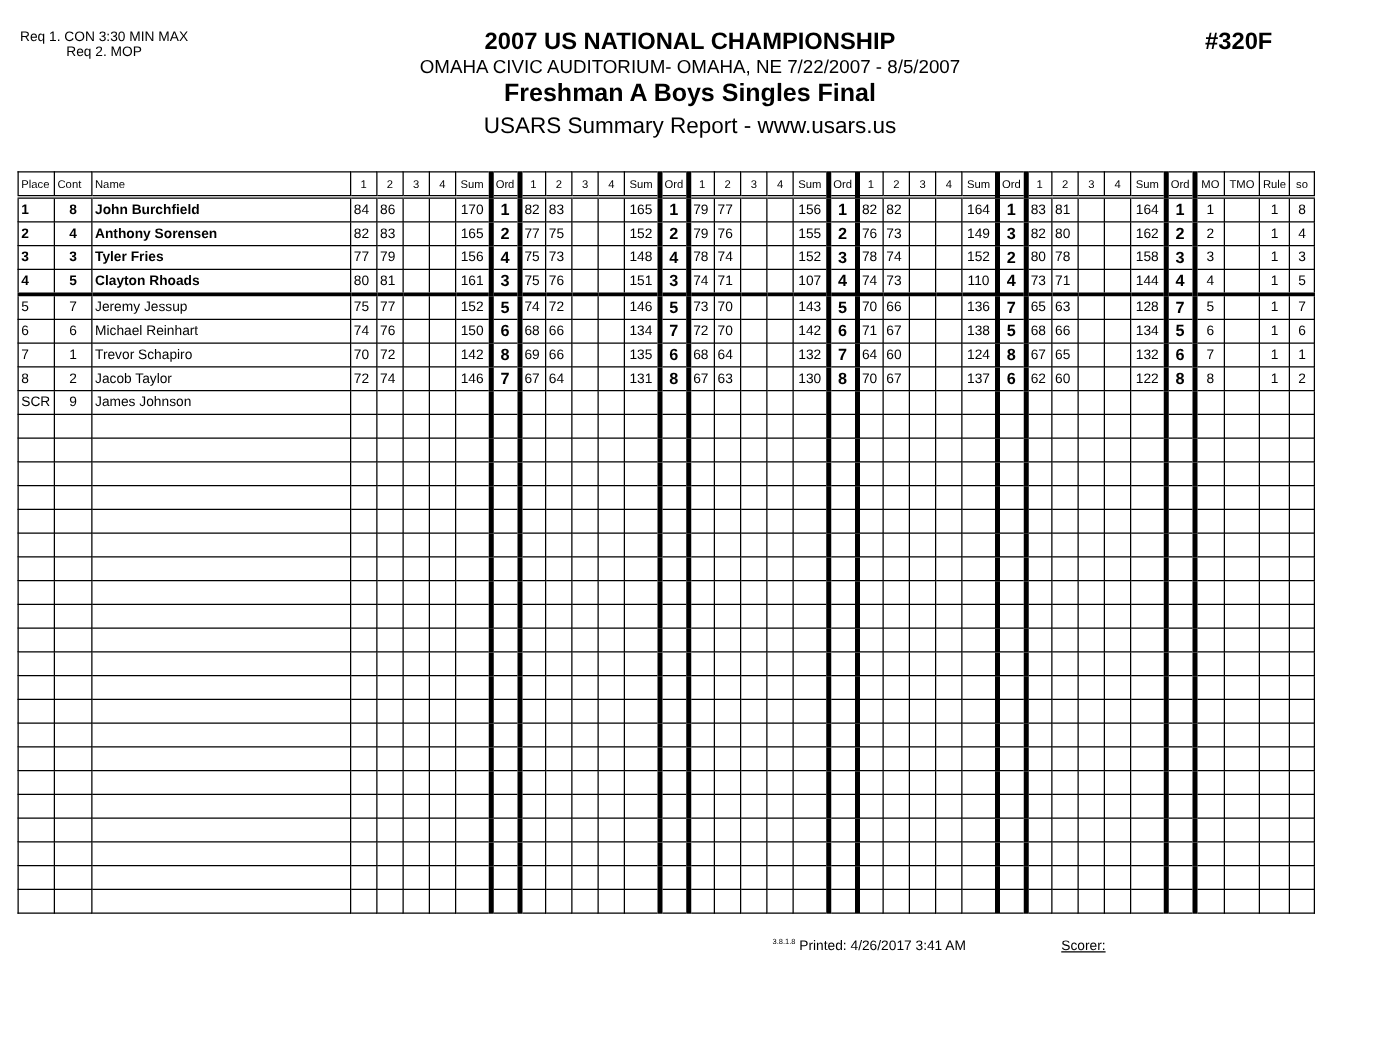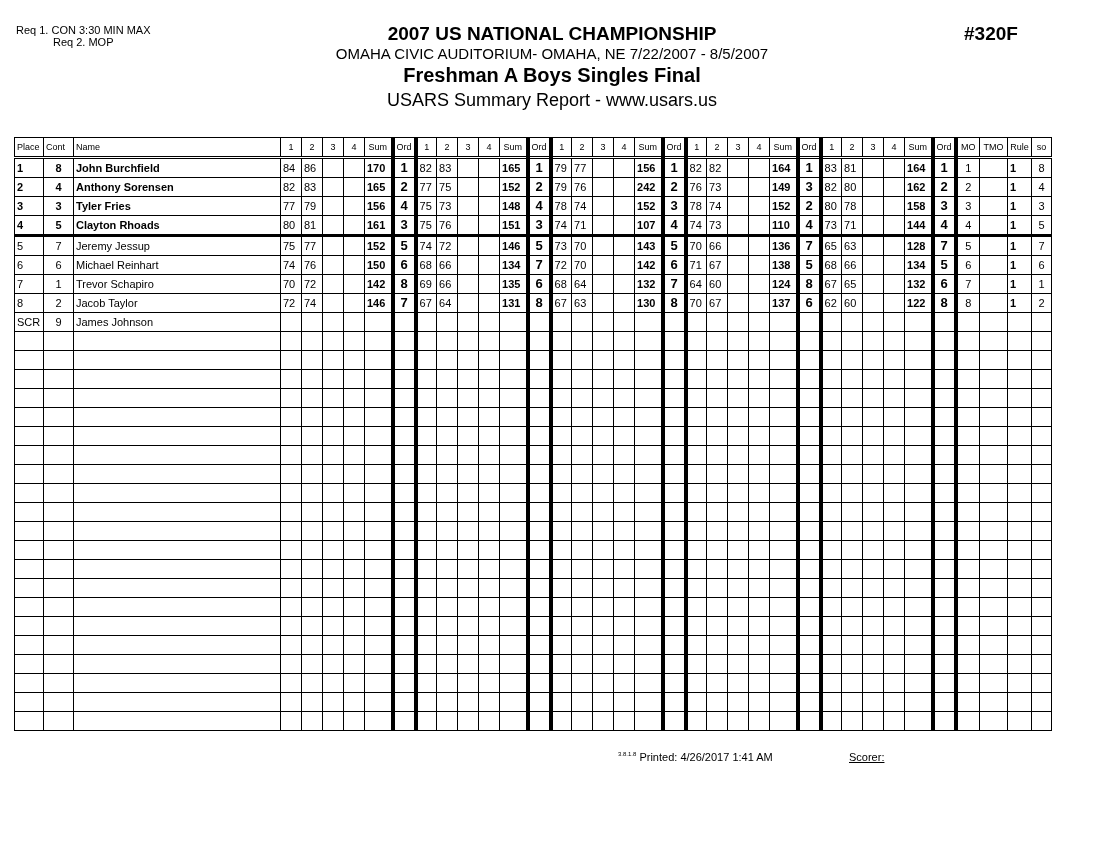--- a/index.html
+++ b/index.html
@@ -10,21 +10,21 @@
   .h1 { top:23px; font-size:19px; font-weight:bold; left:2px; }
   .h2 { top:45px; font-size:15px; left:2px; }
   .h3 { top:64px; font-size:20px; font-weight:bold; left:2px; }
   .h4 { top:90px; font-size:18px; left:2px; }
 
   table.grid { position:absolute; left:14px; top:137px; border-collapse:collapse; table-layout:fixed; font-size:11px; }
   table.grid td { border:1px solid #000; padding:0 2px; height:18px; line-height:18px; overflow:hidden; white-space:nowrap; }
   table.grid tr.judge td { height:18px; font-size:11px; }
   table.grid tr.judge td.blank { border:none; }
   table.grid tr.colh td { font-size:9px; height:18px; border-bottom:3px double #000;margin-top:12px; }
-  .num { text-align:left;font-weight:bold; }
+  .num { text-align:center; }
   .ctr { text-align:center; }
   .ord { text-align:center; font-weight:bold; font-size:13px; }
   td.thickL { border-left:4px solid #000 !important; }
   td.thickR { border-right:4px solid #000 !important; }
   tr.bold td.nm, tr.bold td.pl, tr.bold td.ct { font-weight:bold; }
   tr.sep td { border-bottom:3px solid #000; }
   .foot { position:absolute; top:751px; font-size:11px; }
   .tiny { font-size:6px; vertical-align:top; }
 </style>
 </head>
@@ -172,21 +172,21 @@
         <td class="">77</td>
         <td class="">75</td>
         <td class=""></td>
         <td class=""></td>
         <td class="num">152</td>
         <td class="ord thickL thickR">2</td>
         <td class="">79</td>
         <td class="">76</td>
         <td class=""></td>
         <td class=""></td>
-        <td class="num">242</td>
+        <td class="num">155</td>
         <td class="ord thickL thickR">2</td>
         <td class="">76</td>
         <td class="">73</td>
         <td class=""></td>
         <td class=""></td>
         <td class="num">149</td>
         <td class="ord thickL thickR">3</td>
         <td class="">82</td>
         <td class="">80</td>
         <td class=""></td>
@@ -1289,15 +1289,15 @@
         <td></td>
         <td></td>
         <td></td>
       </tr>
     </tbody>
 </table>
 
 <div class="foot" style="left:618px;">
   <span class="tiny">3.8.1.8</span>
   <span>Printed:</span>
-  <span>4/26/2017  1:41 AM</span>
+  <span>4/26/2017  3:41 AM</span>
 </div>
 <div class="foot" style="left:849px;text-decoration:underline;">Scorer:</div>
 
 </body></html>

